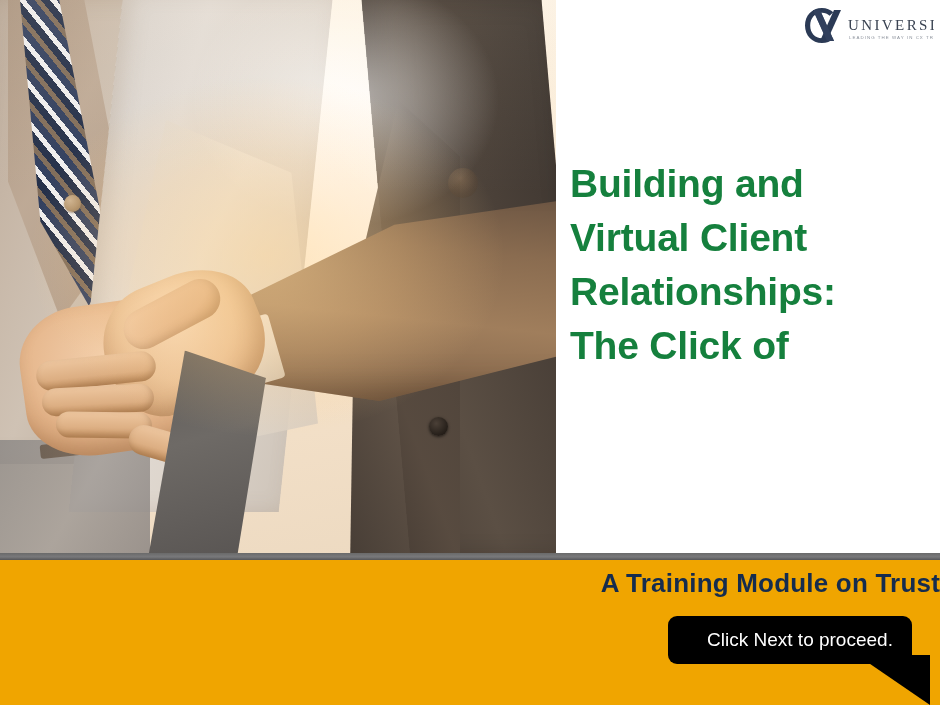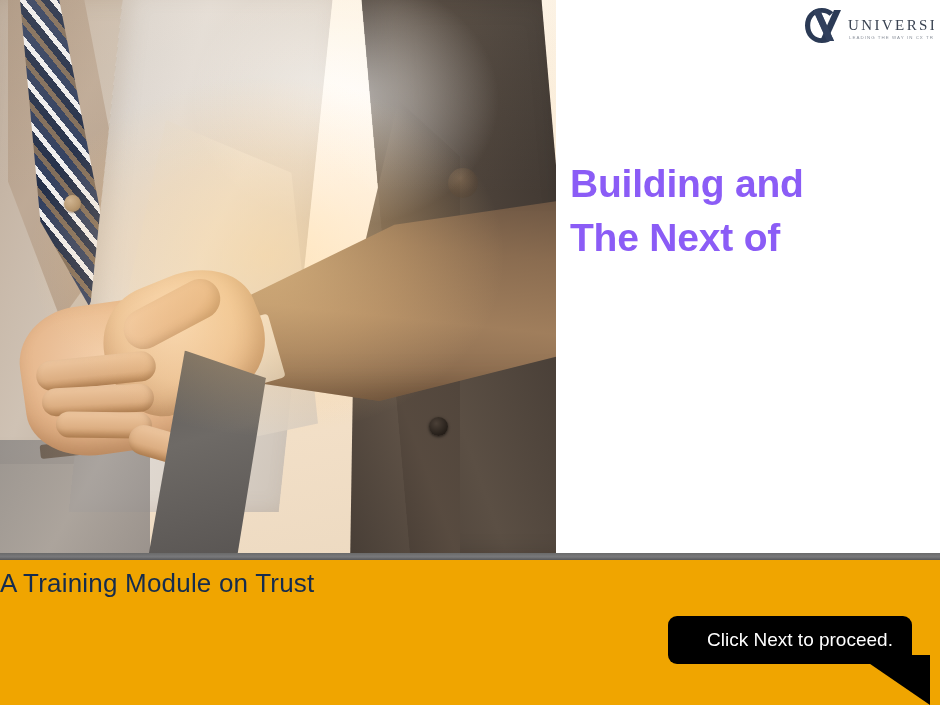--- a/index.html
+++ b/index.html
@@ -288,21 +288,21 @@
     height: 46px;
   }
   .logo svg { display: block; }
 
   
   .title-block {
     position: absolute;
     left: 14px;
     top: 131px;
     width: 360px;
-    color: #8b5cf6;
+    color: #15803d;
     font-size: 39px;
     line-height: 54px;
     letter-spacing: -0.2px;
   }
   .title-line { display: block; white-space: nowrap; }
   .title-line.bold { font-weight: bold; }
 
   
   .divider {
     position: absolute;
@@ -320,24 +320,24 @@
     top: 560px;
     width: 940px;
     height: 145px;
     background: #f0a500;
   }
   .banner-text {
     position: absolute;
     left: 0;
     top: 8px;
     width: 940px;
-    text-align: left;
+    text-align: right;
     color: #152c4e;
     font-size: 26px;
-    font-weight: normal;
+    font-weight: bold;
     letter-spacing: 0.2px;
   }
 
   
   .callout {
     position: absolute;
     left: 668px;
     top: 616px;
     width: 224px;
     height: 48px;
@@ -412,21 +412,23 @@
           <path d="M34 6 L41 6 L27 37 L20 37 Z" fill="#2b3a55"></path>
           <path d="M13 6 L20 6 L34 37 L27 37 Z" fill="#32415e" opacity="0.9"></path>
         </g>
         <text x="48" y="26" font-family="Liberation Serif, serif" font-size="15" letter-spacing="2.4" fill="#3a4352">UNIVERSITY</text>
         <text x="49" y="35" font-family="Liberation Sans, sans-serif" font-size="4.4" letter-spacing="1.05" fill="#8b919b">LEADING THE WAY IN CX TRAINING</text>
       </svg>
     </div>
 
     <h1 class="title-block">
       <span class="title-line">Building and</span>
-      <span class="title-line bold">The Next of</span>
+      <span class="title-line">Virtual Client</span>
+      <span class="title-line">Relationships:</span>
+      <span class="title-line bold">The Click of</span>
     </h1>
   </div>
 
   <div class="divider"></div>
 
   <div class="banner">
     <div class="banner-text">A Training Module on Trust</div>
   </div>
 
   <div class="callout">

